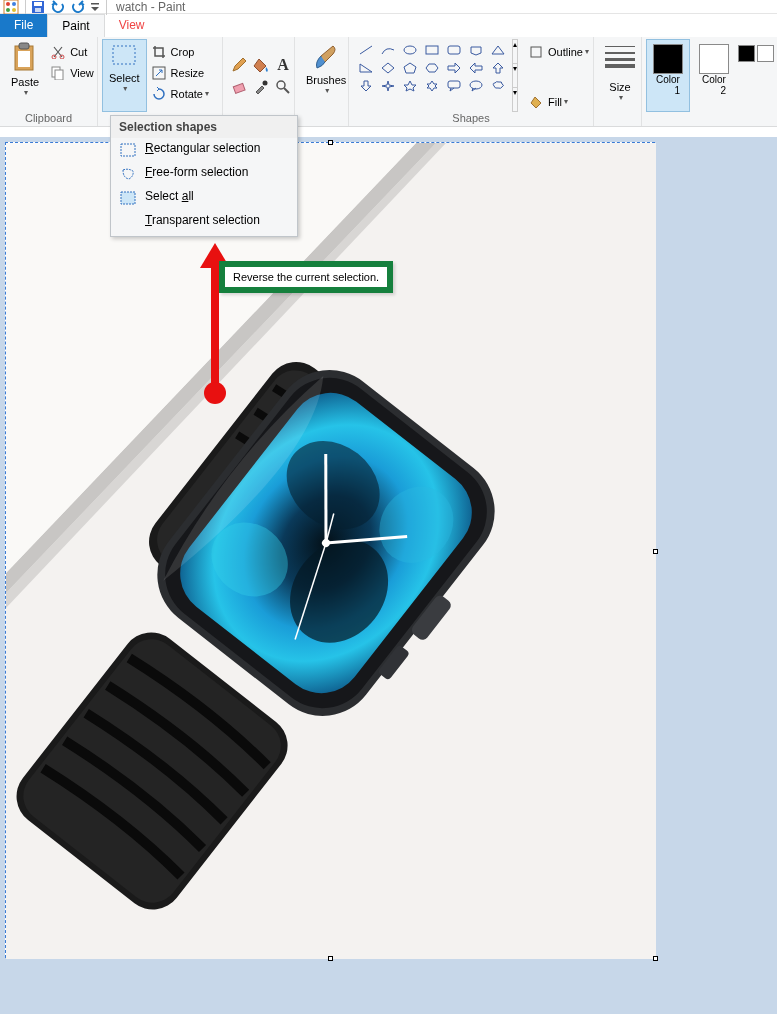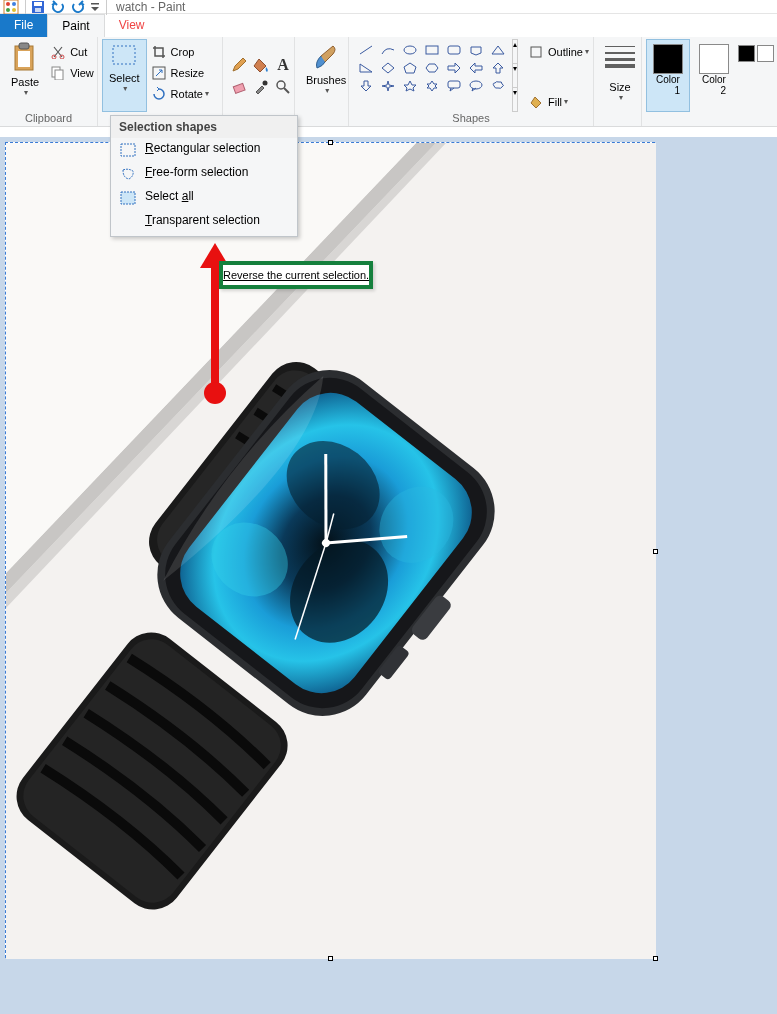--- a/index.html
+++ b/index.html
@@ -56,21 +56,21 @@
 
 
 .menu { position: absolute; top: 115px; left: 110px; width: 188px; background: #f5f6f7; border: 1px solid #c0c5ca; box-shadow: 2px 2px 4px rgba(0,0,0,.2); z-index: 50; padding-bottom:2px; }
 .menu-head { padding: 4px 8px; font-weight: bold; color: #444; font-size: 12px; background:#f0f0f0; }
 .menu-item { display: flex; align-items: flex-start; padding: 3px 6px; cursor: pointer; }
 .menu-item .mic { width: 22px; height: 18px; display:flex; align-items:center; justify-content:center; margin-right:6px; }
 .menu-item.hover { background:#cde6f7; border:1px solid #92c0e0; padding:2px 5px; }
 .menu-item u { text-decoration: underline; }
 
 
-.tooltip { position:absolute; top:261px; left:219px; background:#fff; border:4px solid #15803d; padding:4px 0; font-size:11px; box-shadow:2px 2px 3px rgba(0,0,0,.15); z-index:60;text-decoration:underline; }
+.tooltip { position:absolute; top:261px; left:219px; background:#fff; border:6px solid #15803d; padding:4px 8px; font-size:11px; box-shadow:2px 2px 3px rgba(0,0,0,.15); z-index:60; }
 
 
 .arrow-ann { position:absolute; z-index:55; pointer-events:none; }
 
 
 .watch-canvas { position:absolute; inset:0; }
 
 .linegrid { display:grid; grid-template-rows:repeat(5,5px); gap:1px; width:30px; padding:4px 0;}
 .linegrid div { background:#606060; }
 </style>

